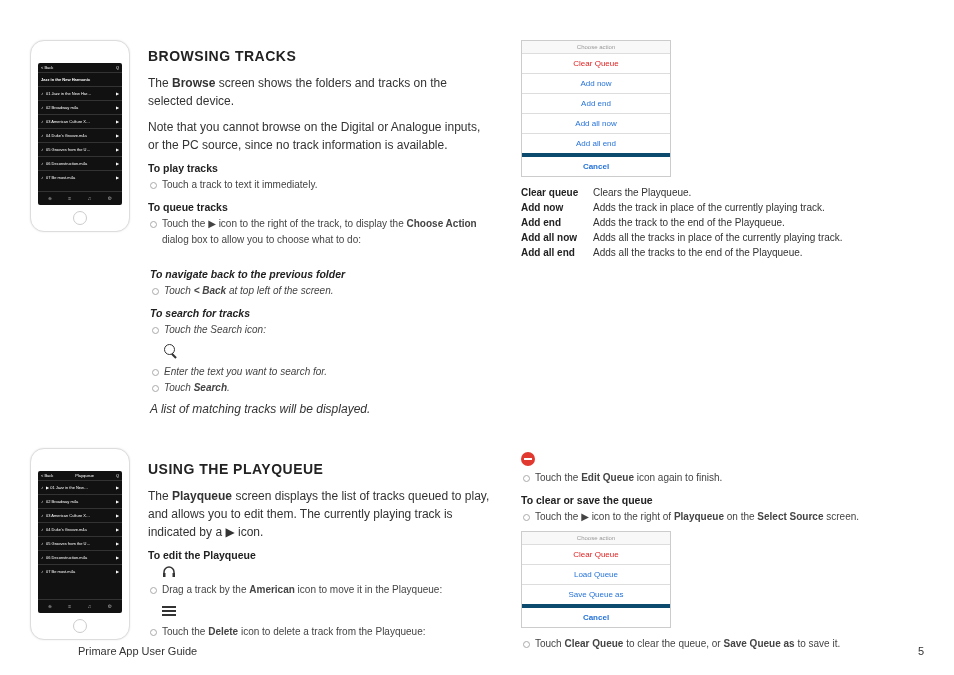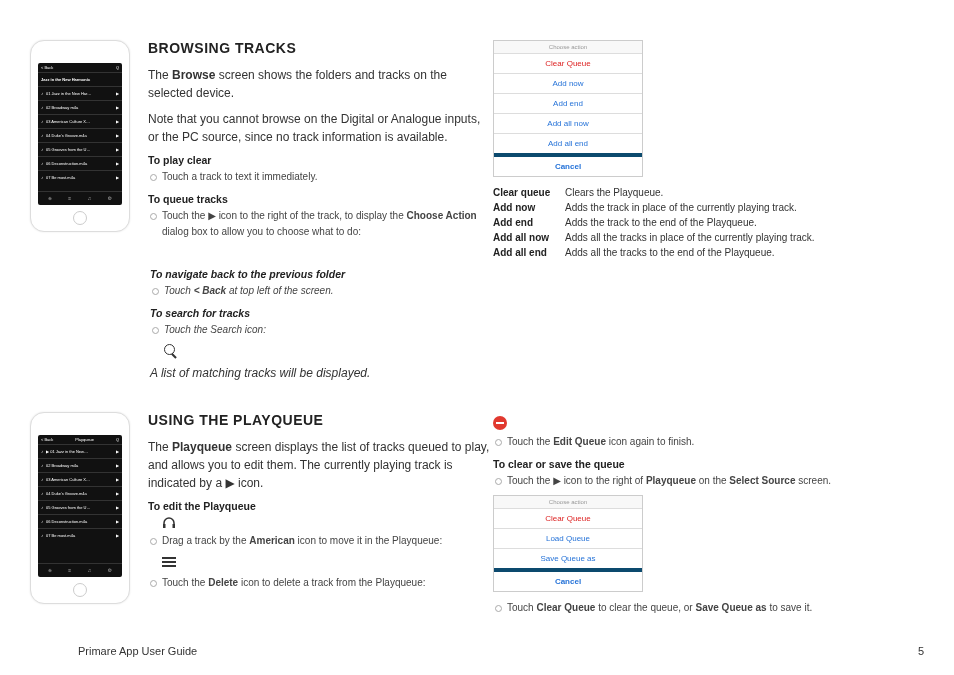--- a/index.html
+++ b/index.html
@@ -62,21 +62,21 @@
   .def-row .v { flex:1; color:#333;}
   .search-icon { display:inline-block; width:14px; height:14px; position:relative; margin:2px 0 4px 14px;}
   .search-icon::before { content:""; position:absolute; width:9px; height:9px; border:1.5px solid #333; border-radius:50%; left:0; top:0;}
   .search-icon::after { content:""; position:absolute; width:1.5px; height:6px; background:#333; transform:rotate(-45deg); left:9px; top:9px;}
   .minus-badge { display:inline-block; width:14px; height:14px; border-radius:50%; background:#e1392f; position:relative; margin:4px 0 4px 14px; vertical-align:middle;}
   .minus-badge::after { content:""; position:absolute; left:3px; right:3px; top:6px; height:2px; background:#fff;}
   .headphone { display:inline-block; margin:2px 0 2px 14px;}
   .reorder { display:inline-block; margin:2px 0 4px 14px; width:14px;}
   .reorder span { display:block; height:2px; background:#333; margin:2px 0;}
   .footer { position:absolute; bottom:18px; left:78px; right:30px; display:flex; justify-content:space-between; font-size:11px; color:#333;gap:16px;}
-  .colblock { display:flex; align-items:flex-start;}
+  .colblock { display:flex; gap:28px; align-items:center;}
   .leftcol { width:345px;}
   .rightcol { flex:1;}
   .phone-wrap { float:left; width:100px; margin-right:18px;}
 </style>
 </head>
 <body>
 
 <div class="section">
   <div class="phone-wrap">
     <div class="phone">
@@ -133,21 +133,21 @@
       <div class="phone-home"></div>
     </div>
   </div>
 
   <div class="colblock">
     <div class="leftcol">
       <div class="heading">BROWSING TRACKS</div>
       <p><span>The </span><strong>Browse</strong><span> screen shows the folders and tracks on the selected device.</span></p>
       <p>Note that you cannot browse on the Digital or Analogue inputs, or the PC source, since no track information is available.</p>
 
-      <div class="sub">To play clear</div>
+      <div class="sub">To play tracks</div>
       <ul class="bul">
           <li>Touch a track to text it immediately.</li>
         </ul>
 
       <div class="sub">To queue tracks</div>
       <ul class="bul">
           <li><span>Touch the </span><span>▶</span><span> icon to the right of the track, to display the </span><strong>Choose Action</strong><span> dialog box to allow you to choose what to do:</span></li>
         </ul>
     </div>
 
@@ -193,20 +193,24 @@
     <div class="sub">To navigate back to the previous folder</div>
     <ul class="bul">
         <li><span>Touch </span><strong>&lt; Back</strong><span> at top left of the screen.</span></li>
       </ul>
 
     <div class="sub">To search for tracks</div>
     <ul class="bul">
         <li>Touch the Search icon:</li>
       </ul>
     <span class="search-icon"></span>
+    <ul class="bul">
+      <li>Enter the text you want to search for.</li>
+      <li><span>Touch </span><strong>Search</strong><span>.</span></li>
+    </ul>
     <p>A list of matching tracks will be displayed.</p>
   </div>
 </div>
 
 <div class="section" style="margin-top:30px;">
   <div class="phone-wrap">
     <div class="phone">
       <div class="phone-screen">
         <div class="phone-header">
             <span>&lt; Back</span>

